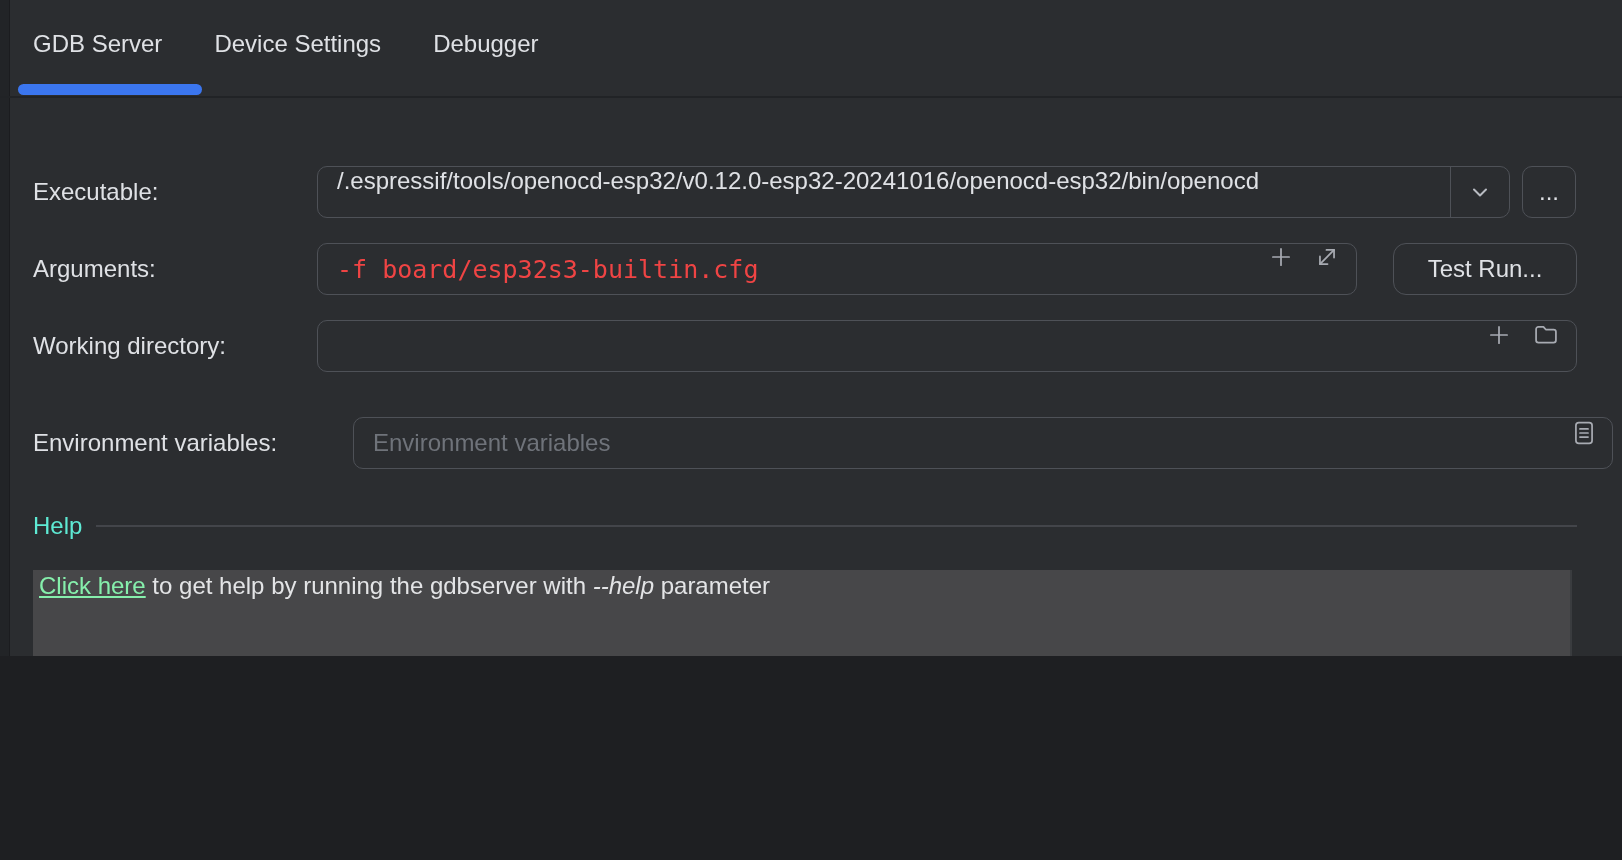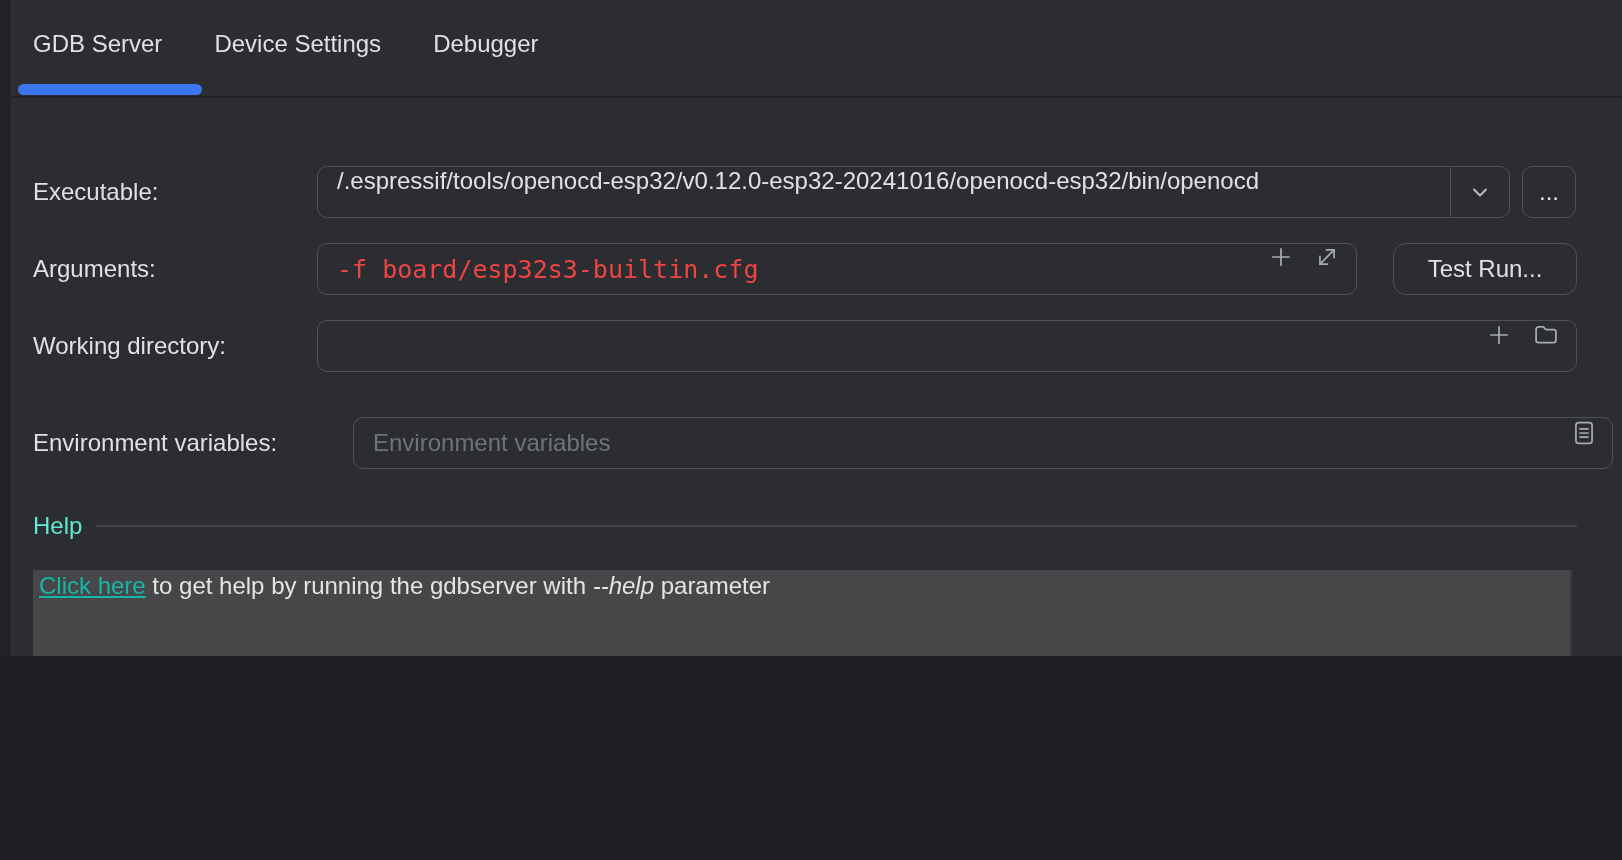--- a/index.html
+++ b/index.html
@@ -33,21 +33,21 @@
   .icon-btn{display:flex;align-items:center;justify-content:center;color:#a8abb2;cursor:default;}
   .inner-icons{display:flex;align-items:center;gap:20px;padding-right:16px;}
   .btn{position:absolute;top:0;height:52px;border:1.5px solid #4e5157;border-radius:10px;box-sizing:border-box;display:flex;align-items:center;justify-content:center;font-size:24px;color:#dfe1e5;background:transparent;}
   svg{display:block;}
 
   
   .help-title-row{position:absolute;left:33px;top:512px;width:1544px;display:flex;align-items:center;}
   .help-title{font-size:24px;color:#5eead4;white-space:nowrap;}
   .help-title-line{flex:1;height:1.5px;background:#43454a;margin-left:14px;}
   .help-panel{position:absolute;left:33px;top:570px;width:1539px;height:283px;background:#474749;border-right:2px solid #3a3c3f;box-sizing:border-box;padding:2px 6px;font-size:24px;color:#e3e4e6;}
-  .help-link{color:#14b8a6;text-decoration:underline;cursor:pointer;}
+  .help-link{color:#86efac;text-decoration:underline;cursor:pointer;}
   .help-flag{font-style:italic;}
 </style>
 </head>
 <body>
 
 <div class="root">
 
   <div class="left-strip"></div>
 
   <div class="tabbar">

